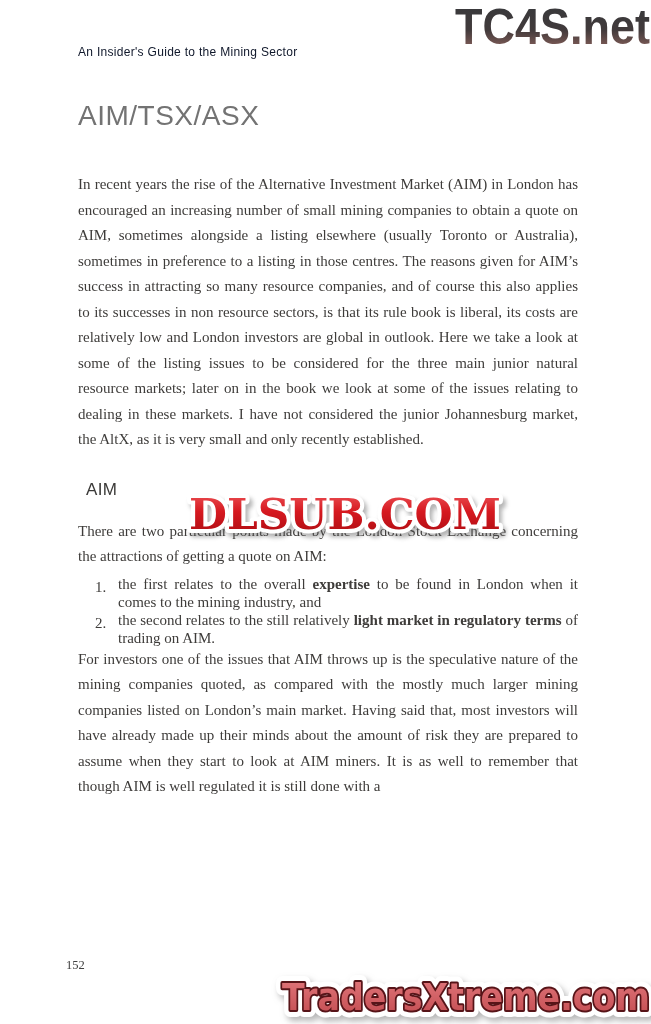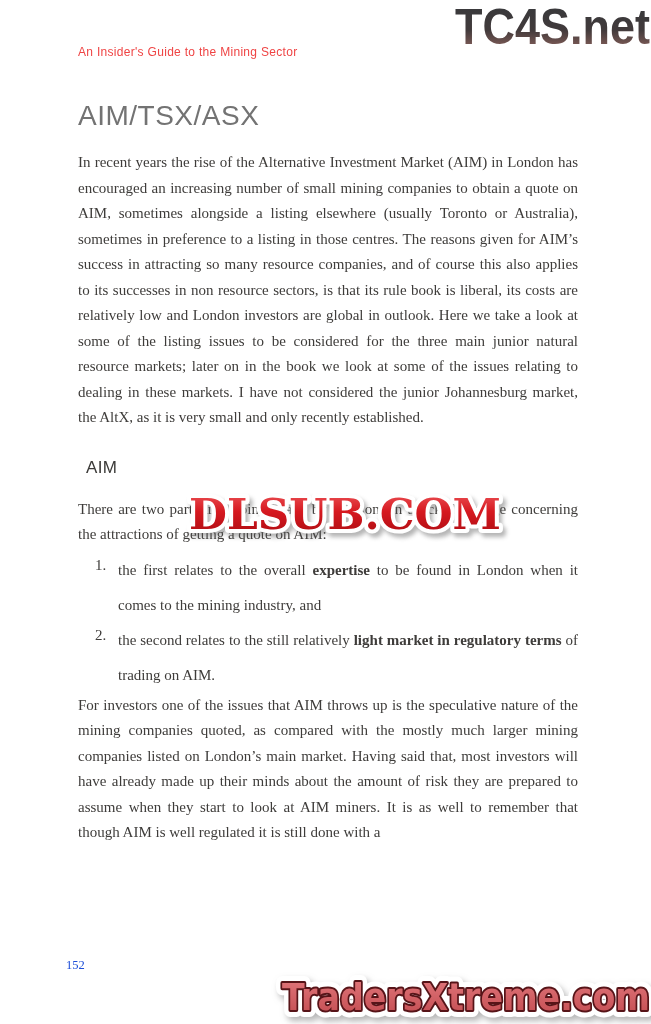--- a/index.html
+++ b/index.html
@@ -13,65 +13,65 @@
   }
   .content {
     position: absolute;
     left: 78px; top: 0;
     width: 500px;
   }
   .running-header {
     margin-top: 45px;
     font-family: "Liberation Sans", sans-serif;
     font-size: 12px;
-    color: #ef4444;
+    color: #0f172a;
     letter-spacing: 0.3px;
   }
   .chapter-title {
     margin: 41px 0 0 0;
     font-family: "Liberation Sans", sans-serif;
     font-weight: normal;
     font-size: 28px;
     letter-spacing: 0.5px;
     color: #737373;
   }
   .body-par {
     font-size: 15px;
     line-height: 25.5px;
     text-align: justify;
     margin: 0;
   }
-  .p-intro { margin-top: 18px; font-family: Liberation Serif, serif; }
+  .p-intro { margin-top: 40px; font-family: Liberation Serif, serif; }
   .section-heading {
     margin: 27px 0 19px 8px;
     font-family: "Liberation Sans", sans-serif;
     font-weight: normal;
     font-size: 17px;
     letter-spacing: 0.3px;
     color: #3b3a38;
   }
   .olist { margin-top: 5px; padding-left: 17px; }
   .oitem { display: flex; }
   .onum {
     width: 23px; flex: none;
     font-size: 15px; line-height: 25.5px;
   }
   .otext {
     flex: 1;
-    font-size: 15px; line-height: 35px;
+    font-size: 15px; line-height: 18px;
     text-align: justify;
   }
   .otext strong { font-weight: bold; }
   .p-after-list { margin-top: 0; }
   .p-investors { }
   .page-number {
     position: absolute;
     left: 66px; top: 958px;
     font-size: 12.5px;
-    color: #1d4ed8;
+    color: #404040;
   }
   .wm { position: absolute; pointer-events: none; }
   .wm-tc4s   { left: 450px; top: -8px; }
   .wm-dlsub  { left: 180px; top: 483px; }
   .wm-traders{ left: 274px; top: 966px; }
   .dlsub-shadow  { filter: drop-shadow(3px 4px 2px rgba(90,90,90,0.45)); }
   .traders-shadow{ filter: drop-shadow(3px 4px 3px rgba(110,110,110,0.5)); }
 </style>
 </head>
 <body>

